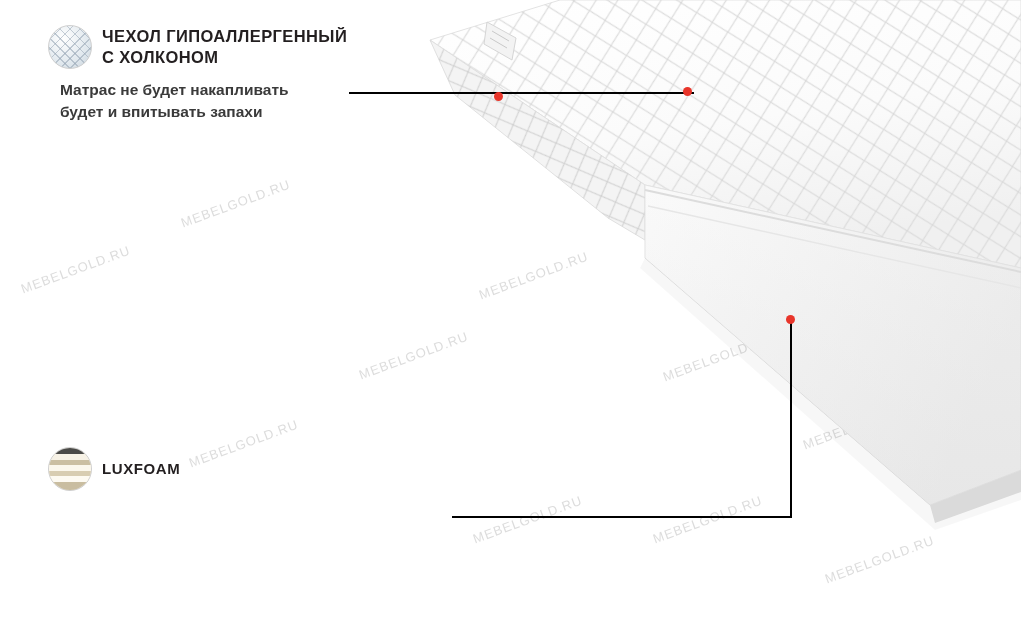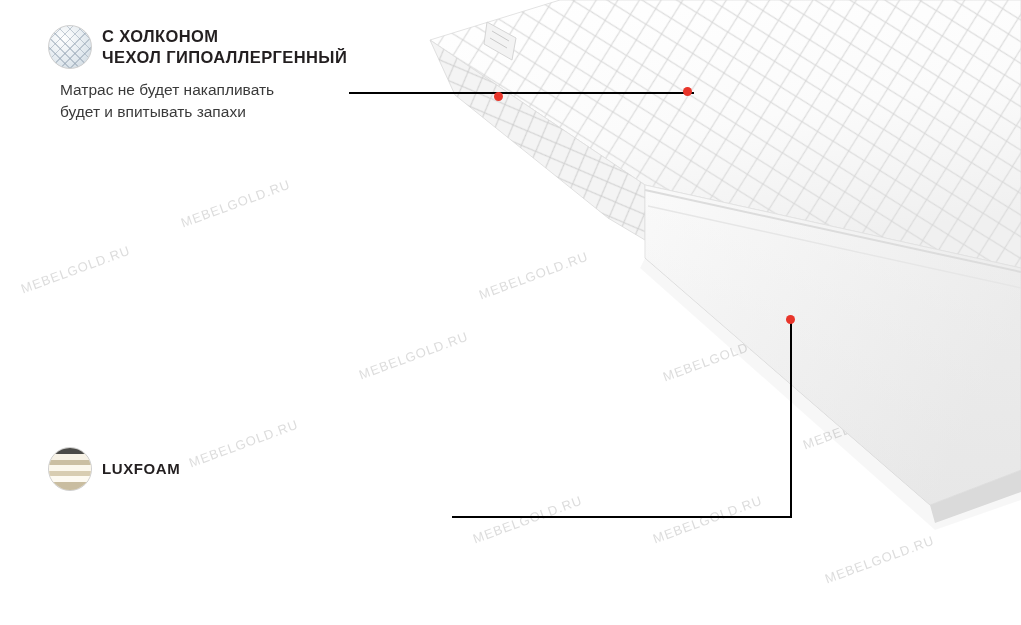--- a/index.html
+++ b/index.html
@@ -96,21 +96,21 @@
     font-weight: bold;
     color: #231f20;
     letter-spacing: 0.4px;
     line-height: 1.28;
     text-transform: uppercase;
   }
   .feature-desc {
     font-size: 15.5px;
     color: #3a3a3a;
     line-height: 1.42;
-    font-weight: 400;
+    font-weight: 700;
   }
 
   #feature-cover {
     left: 48px;
     top: 25px;
     width: 360px;
   }
   #feature-cover .feature-desc {
     margin-top: 10px;
     margin-left: 12px;
@@ -222,22 +222,22 @@
     <div class="dot" style="left:683px; top:87px;"></div>
 
     <div class="leader" style="left:452px; top:516px; width:340px; height:2px;"></div>
     <div class="leader" style="left:790px; top:322px; width:2px; height:196px;"></div>
     <div class="dot" style="left:786px; top:315px;"></div>
 
     <div class="feature" id="feature-cover">
       <div class="feature-head">
         <div class="badge badge-quilt"></div>
         <div class="feature-title">
+          <div>ЧЕХОЛ ГИПОАЛЛЕРГЕННЫЙ</div>
           <div>С ХОЛКОНОМ</div>
-          <div>ЧЕХОЛ ГИПОАЛЛЕРГЕННЫЙ</div>
         </div>
       </div>
       <div class="feature-desc">
         <div>Матрас не будет накапливать</div>
         <div>будет и впитывать запахи</div>
       </div>
     </div>
 
     <div class="feature" id="feature-foam">
       <div class="feature-head">

